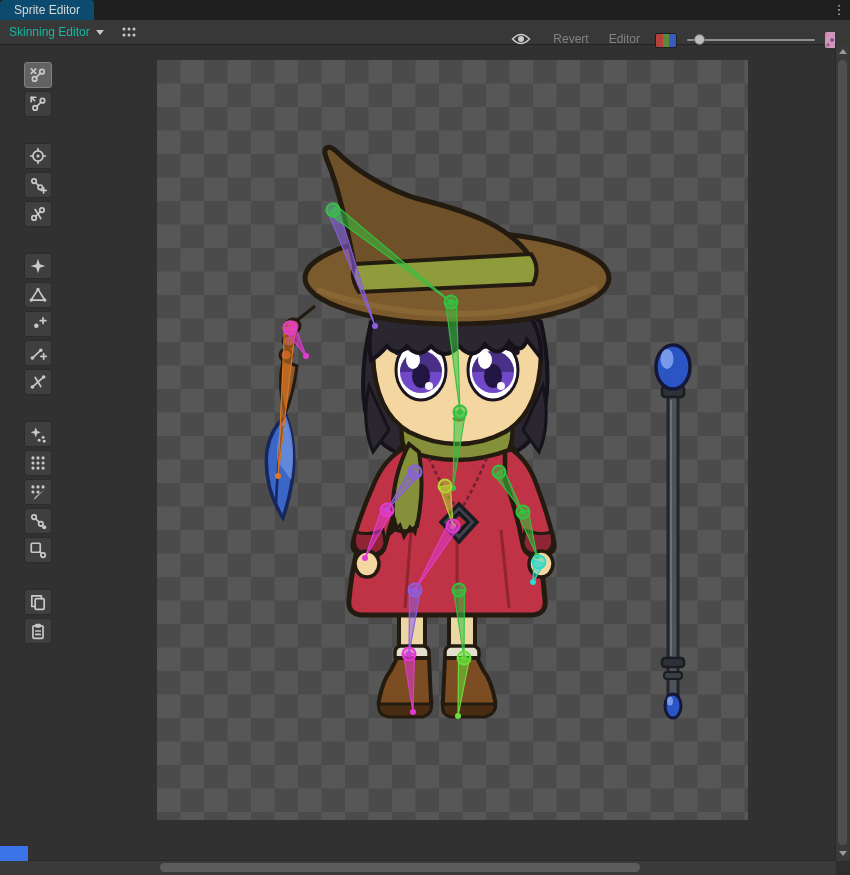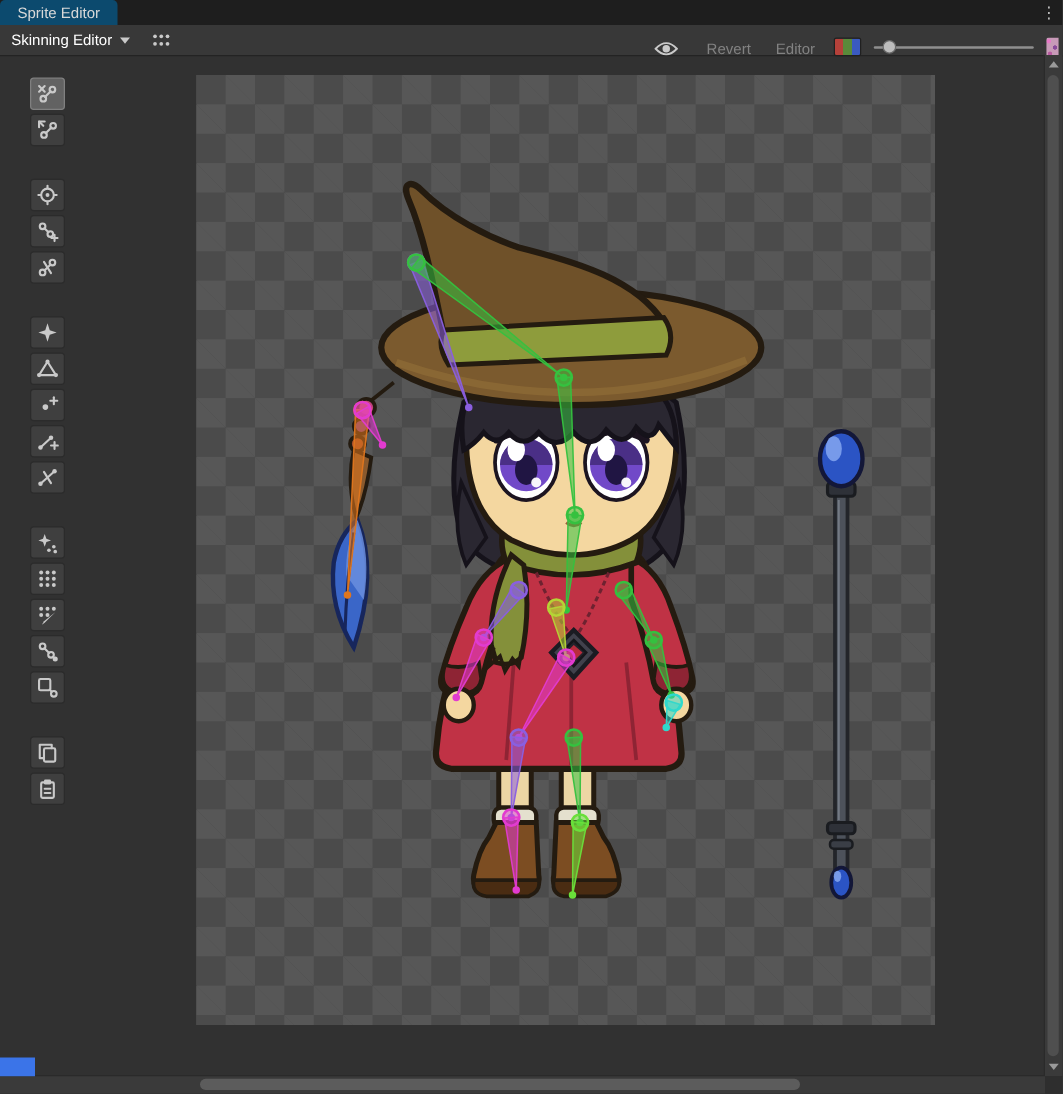--- a/index.html
+++ b/index.html
@@ -9,26 +9,26 @@
   
   .tabbar{position:absolute;top:0;left:0;right:0;height:20px;background:#1e1e1e;}
   .tab{position:absolute;left:0;top:0;height:20px;padding:0 14px;background:#0c4a6e;color:#d8d8d8;
     font-size:12px;line-height:20px;border-radius:4px 4px 0 0;cursor:pointer;}
   .kebab{position:absolute;right:3px;top:1px;width:16px;height:18px;color:#c0c0c0;font-size:13px;
     line-height:18px;text-align:center;cursor:pointer;}
 
   
   .toolbar{position:absolute;top:20px;left:0;right:0;height:24px;background:#383838;
     border-bottom:1px solid #232323;display:flex;align-items:center;}
-  .dropdown{display:flex;align-items:center;gap:6px;height:24px;padding:0 9px;color:#ffffff;
+  .dropdown{display:flex;align-items:center;gap:6px;height:24px;padding:0 9px;color:#14b8a6;
     font-size:12px;cursor:pointer;}
   .caret{width:0;height:0;border-left:4px solid transparent;border-right:4px solid transparent;
     border-top:5px solid #c9c9c9;}
   .tb-iconbtn{background:transparent;border:none;padding:2px 7px;display:flex;align-items:center;cursor:pointer;}
-  .toolbar-right{margin-left:auto;display:flex;align-items:flex-start;gap:10px;padding-right:4px;margin-top:14px;}
+  .toolbar-right{margin-left:auto;display:flex;align-items:flex-end;gap:10px;padding-right:16px;margin-top:14px;}
   .txtbtn{background:transparent;border:none;color:#828282;font-size:12px;padding:2px 5px;cursor:default;}
   .swatch{width:20px;height:13px;border:1px solid #202020;border-radius:2px;
     background:linear-gradient(90deg,#b5413a 0 34%,#5a8a3a 34% 67%,#3a5ac0 67%);}
   .slider{position:relative;width:128px;height:16px;cursor:pointer;}
   .slider .track{position:absolute;left:0;right:0;top:7px;height:2px;background:#8f8f8f;border-radius:1px;}
   .slider .handle{position:absolute;top:2px;left:7px;width:11px;height:11px;border-radius:50%;
     background:#bdbdbd;border:1px solid #6a6a6a;box-sizing:border-box;}
   .edge-swatch{width:10px;height:16px;border-radius:2px 0 0 2px;background-color:#c89ab8;
     background-image:radial-gradient(circle at 2px 3px,#e879c8 1.5px,transparent 2px),
       radial-gradient(circle at 7px 8px,#8a4a9a 1.5px,transparent 2px),

